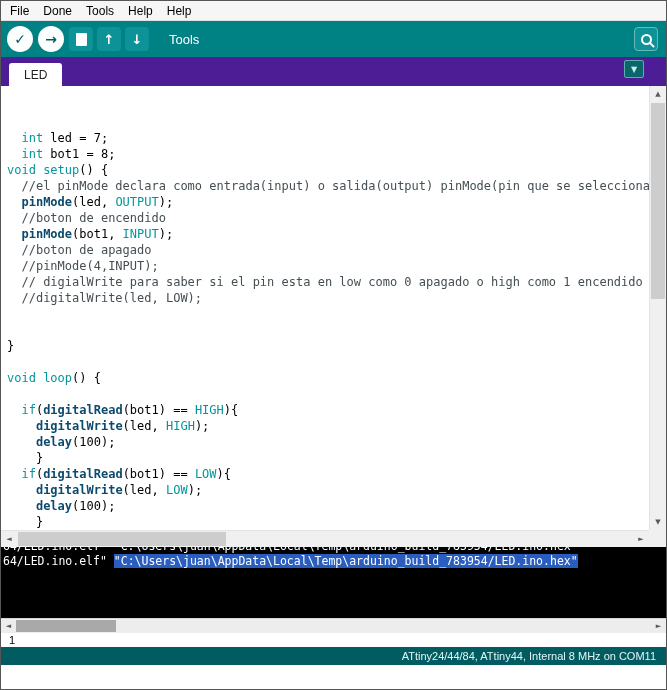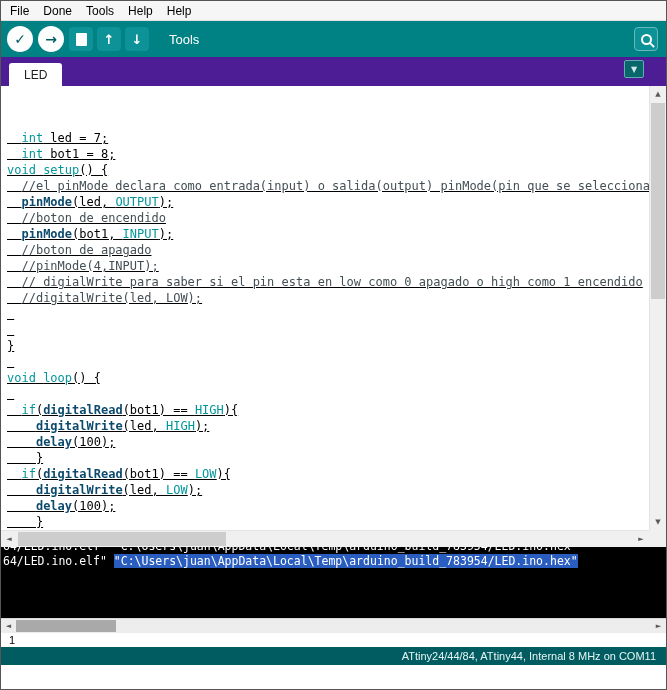--- a/index.html
+++ b/index.html
@@ -59,21 +59,21 @@
     display:flex; align-items:center; justify-content:center; cursor:pointer;
   }
   .tab-menu-btn .tri { font-family:"DejaVu Sans",sans-serif; font-size:8px; color:#CFE9EA; }
   
   .editor-zone { position:relative; height:461px; background:#FFFFFF; }
   .code-area {
     position:absolute; left:0; top:0; right:17px; bottom:17px; overflow:hidden;
     font-family:"DejaVu Sans Mono", monospace; font-size:12px; line-height:16px;
     padding:12px 0 0 6px; white-space:pre; color:#000; cursor:text;
   }
-  .code-line { white-space:pre;text-decoration:underline; }
+  .code-line { white-space:pre; }
   .tok-p { color:#000000; }
   .tok-k { color:#00979C; }
   .tok-f { color:#0c4a6e; font-weight:bold; }
   .tok-c { color:#434F54; }
   
   .vscroll {
     position:absolute; right:0; top:0; width:17px; bottom:17px;
     background:#F0F0F0; border-left:1px solid #E3E3E3;
   }
   .sb-btn {

